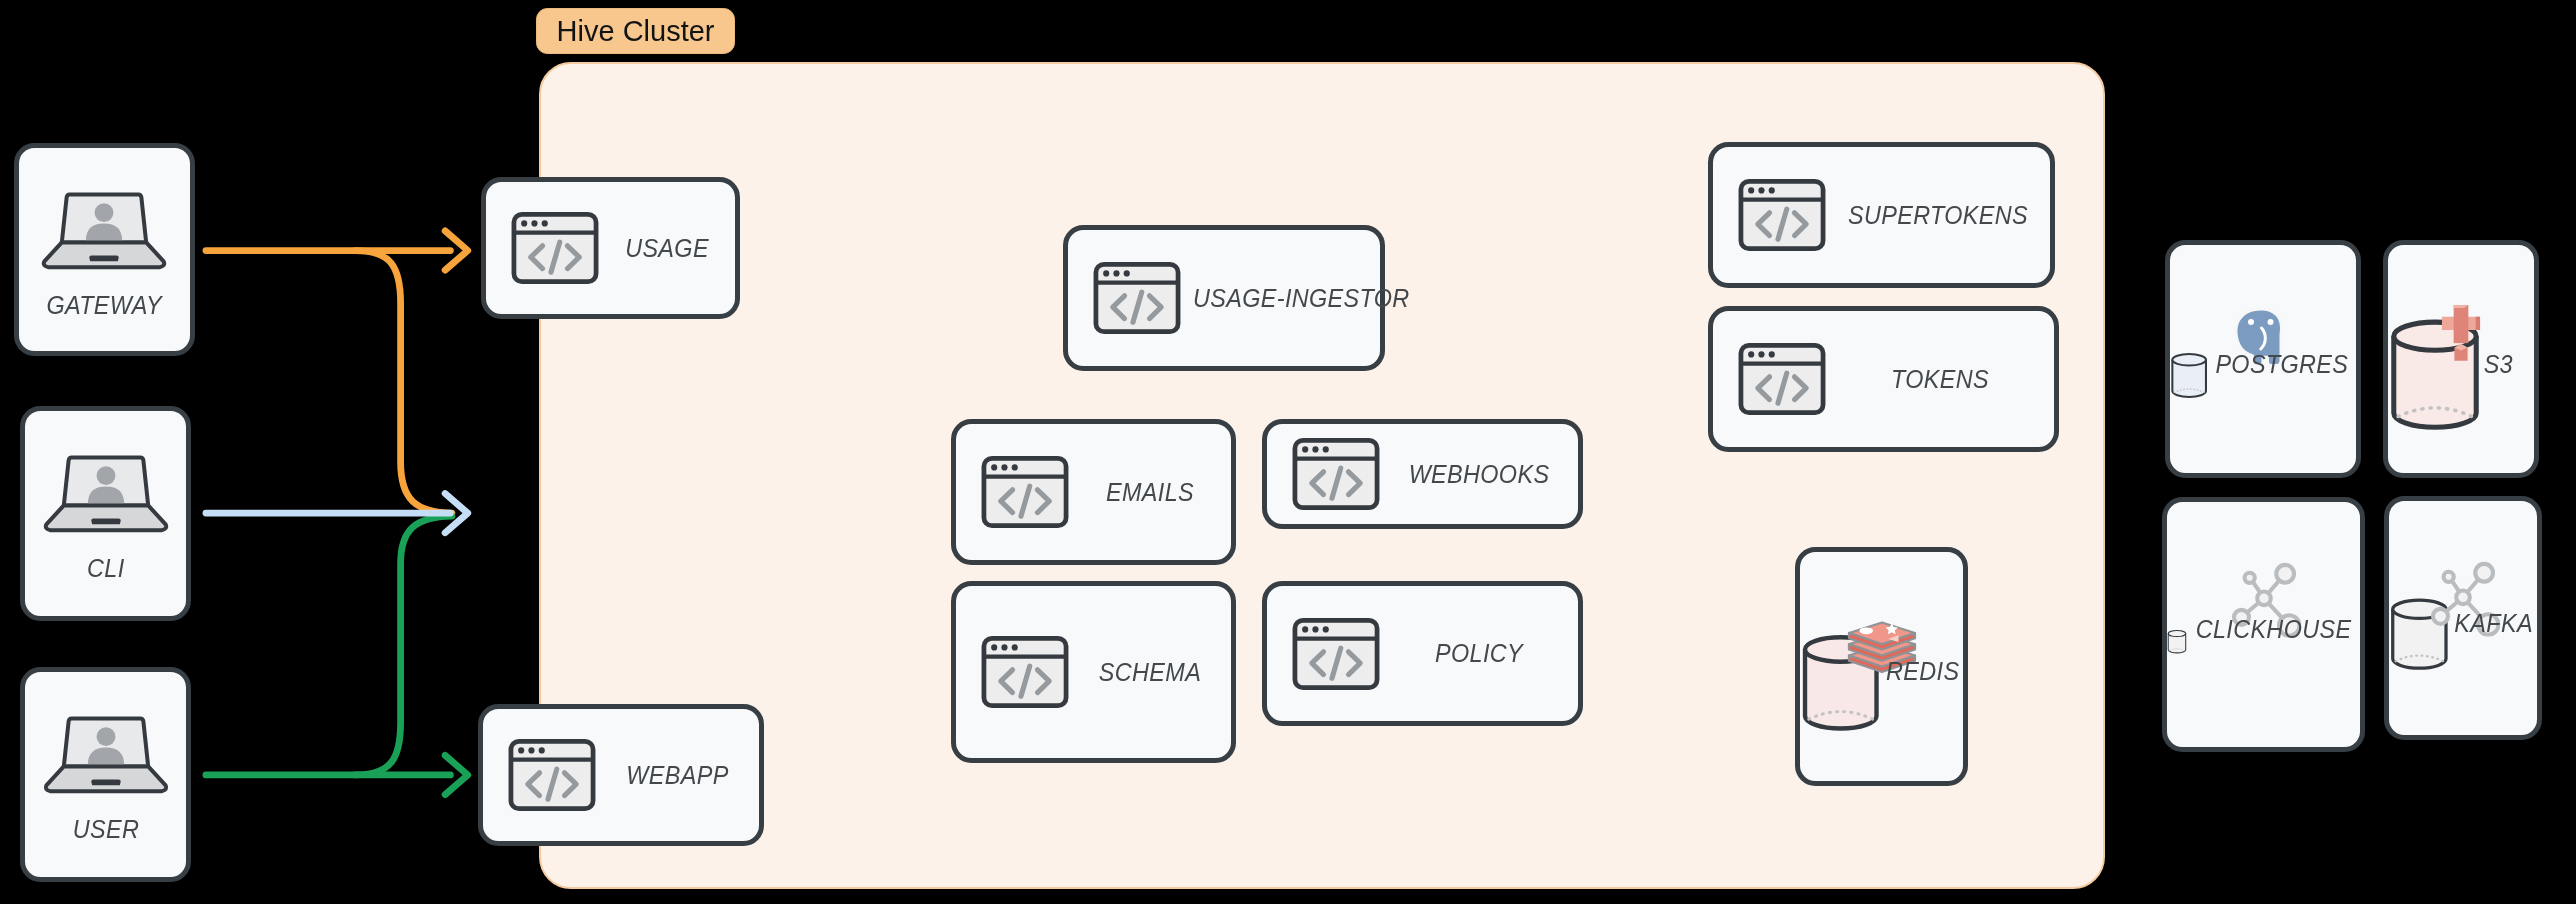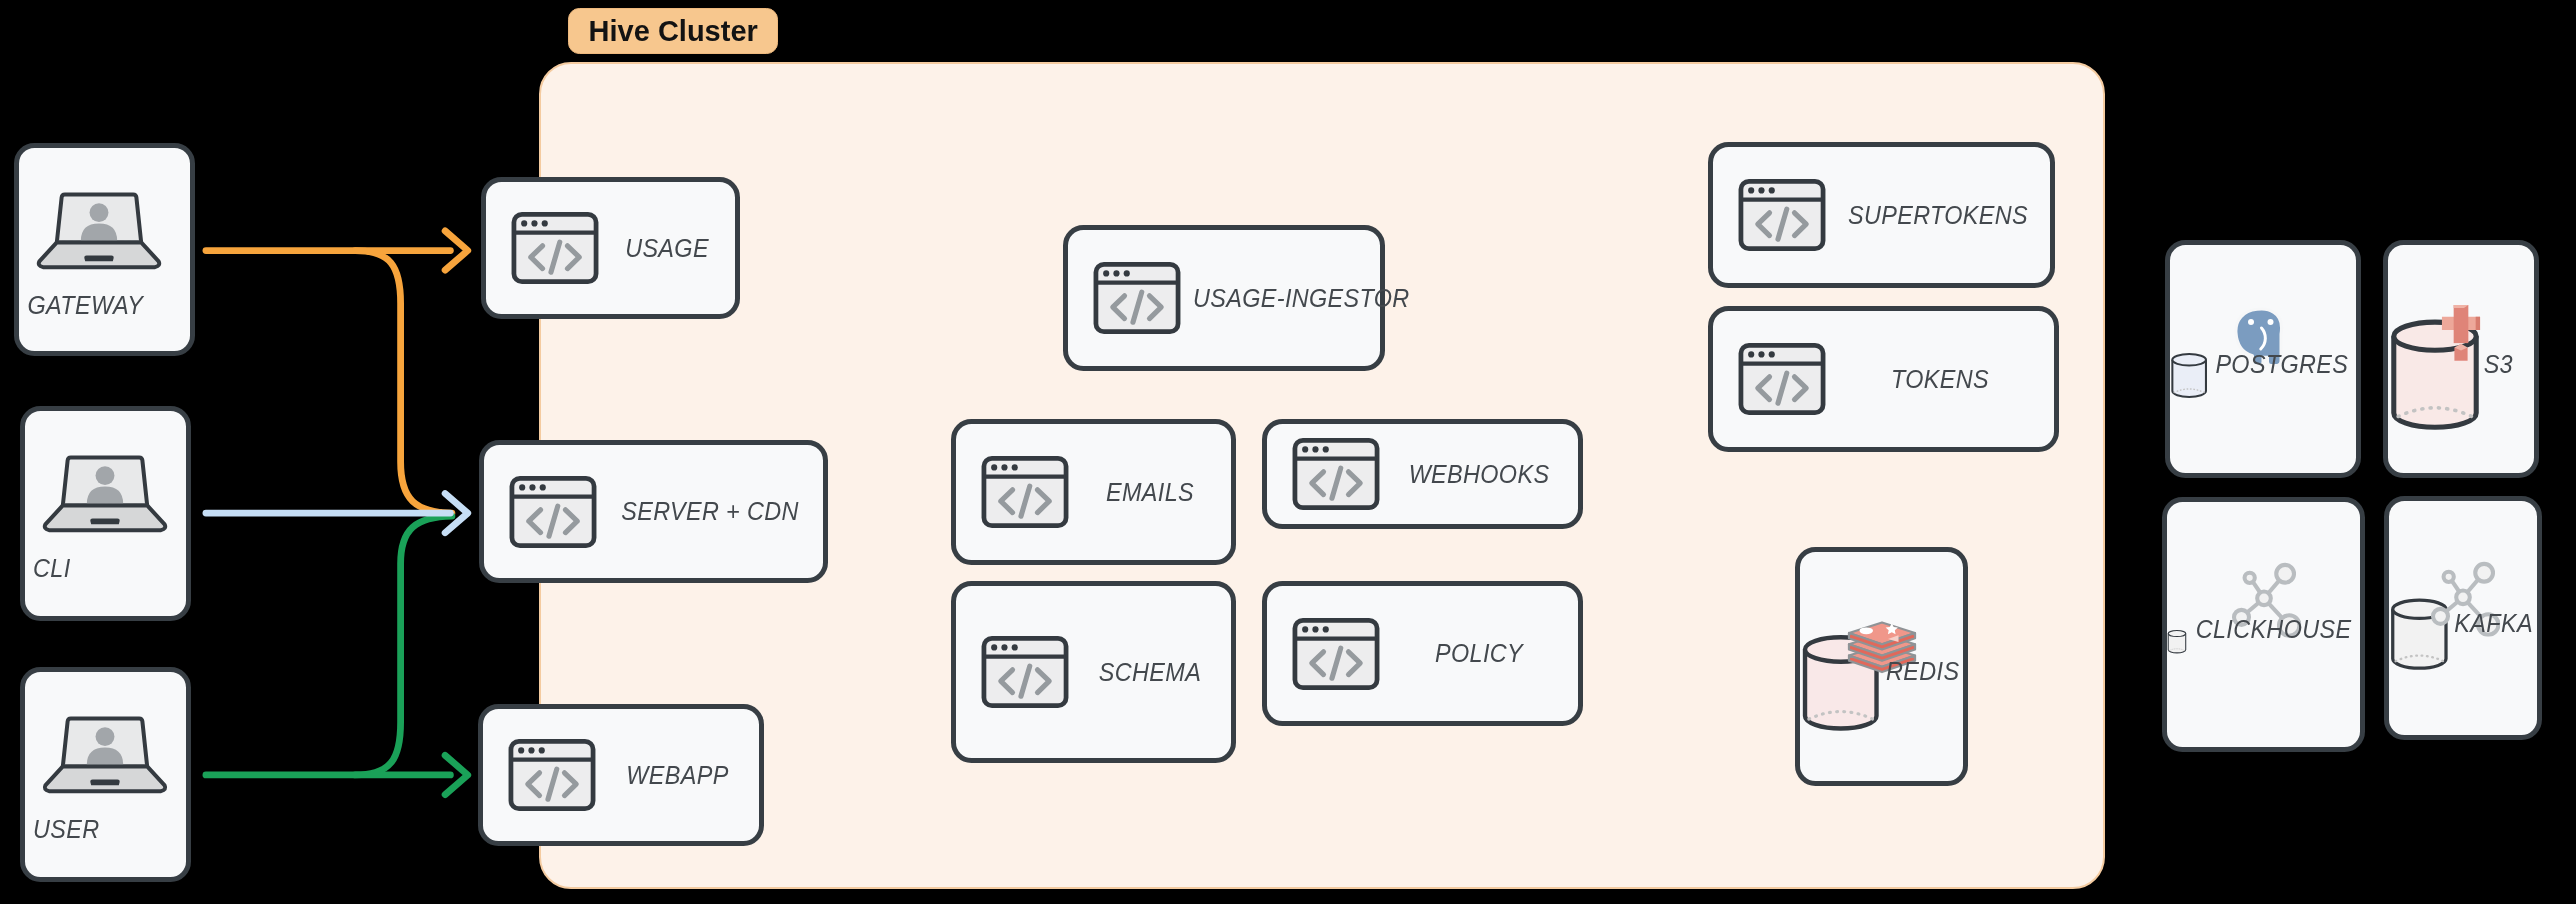--- a/index.html
+++ b/index.html
@@ -12,23 +12,22 @@
   .cluster{
     position:absolute;left:539px;top:62px;width:1566px;height:827px;
     background:var(--c-cluster_fill,#fdf2e9);
     border:2.3px solid var(--c-cluster_border,#f4cba0);
     border-radius:32px;box-sizing:border-box;z-index:0;
   }
   .cluster-tag{
     position:absolute;left:536px;top:8.3px;z-index:3;
     background:var(--c-cluster_tag_fill,#f7c78e);
     border:1.5px solid #eeb97e;border-radius:11.3px;
-    padding:5.3px 19.6px;font-size:29px;font-weight:700;color:#131313;
+    padding:5.3px 19.6px;font-size:29px;font-weight:400;color:#131313;
     white-space:nowrap;
-    margin-left:32px;
   }
   
   svg.arrows{position:absolute;left:0;top:0;width:2576px;height:904px;z-index:1;}
   svg.arrows path{fill:none;stroke-width:9;stroke-linecap:round;stroke-linejoin:round;}
   .a-orange path{stroke:var(--c-arrow_orange,#f7a43c);}
   .a-blue   path{stroke:var(--c-arrow_blue,#c6def5);}
   .a-green  path{stroke:var(--c-arrow_green,#1aa158);}
   
   .node{
     position:absolute;box-sizing:border-box;z-index:2;
@@ -37,21 +36,21 @@
     border-radius:20.4px;
   }
   .label{
     display:inline-block;color:var(--c-label_text,#43484d);
     font-style:italic;font-size:26px;letter-spacing:0.4px;white-space:nowrap;
     transform:scaleX(.9);
   }
   .svc{display:flex;align-items:center;padding-left:25px;}
   .svc .browser{width:88px;height:74px;flex:0 0 auto;}
   .svc .label{flex:1;text-align:center;}
-  .person{display:flex;flex-direction:column;padding-top:42px;}
+  .person{display:flex;flex-direction:column;align-items:center;padding-top:42px;}
   .person .laptop{width:160px;height:83px;}
   .person .label{margin-top:16.6px;}
   .db{display:flex;flex-direction:row;align-items:center;}
   .db .cyl{width:94px;height:116px;margin-top:34px;}
   .db .label{margin-top:10.6px;}
   .db .logo{position:absolute;left:50%;transform:translateX(-50%);}
   .logo-pg{width:60px;top:62px;}
   .logo-s3{width:44px;top:60px;}
   .logo-redis{width:72px;top:69px;}
   .logo-mol{width:75px;top:54px;}
@@ -178,26 +177,20 @@
       </svg>
     <span class="label">USER</span>
   </div>
 
   <div class="node svc" style="left:481px;top:177px;width:259px;height:142px">
     <svg class="browser" viewBox="0 0 117 98" width="88" height="74">
         <use href="#sym-browser"></use>
       </svg>
     <span class="label">USAGE</span>
   </div>
-  <div class="node svc" style="left:479px;top:440px;width:349px;height:143px">
-    <svg class="browser" viewBox="0 0 117 98" width="88" height="74">
-        <use href="#sym-browser"></use>
-      </svg>
-    <span class="label">SERVER + CDN</span>
-  </div>
   <div class="node svc" style="left:478px;top:704px;width:286px;height:142px">
     <svg class="browser" viewBox="0 0 117 98" width="88" height="74">
         <use href="#sym-browser"></use>
       </svg>
     <span class="label">WEBAPP</span>
   </div>
 
   <div class="node svc" style="left:1063px;top:225px;width:322px;height:146px">
     <svg class="browser" viewBox="0 0 117 98" width="88" height="74">
         <use href="#sym-browser"></use>

